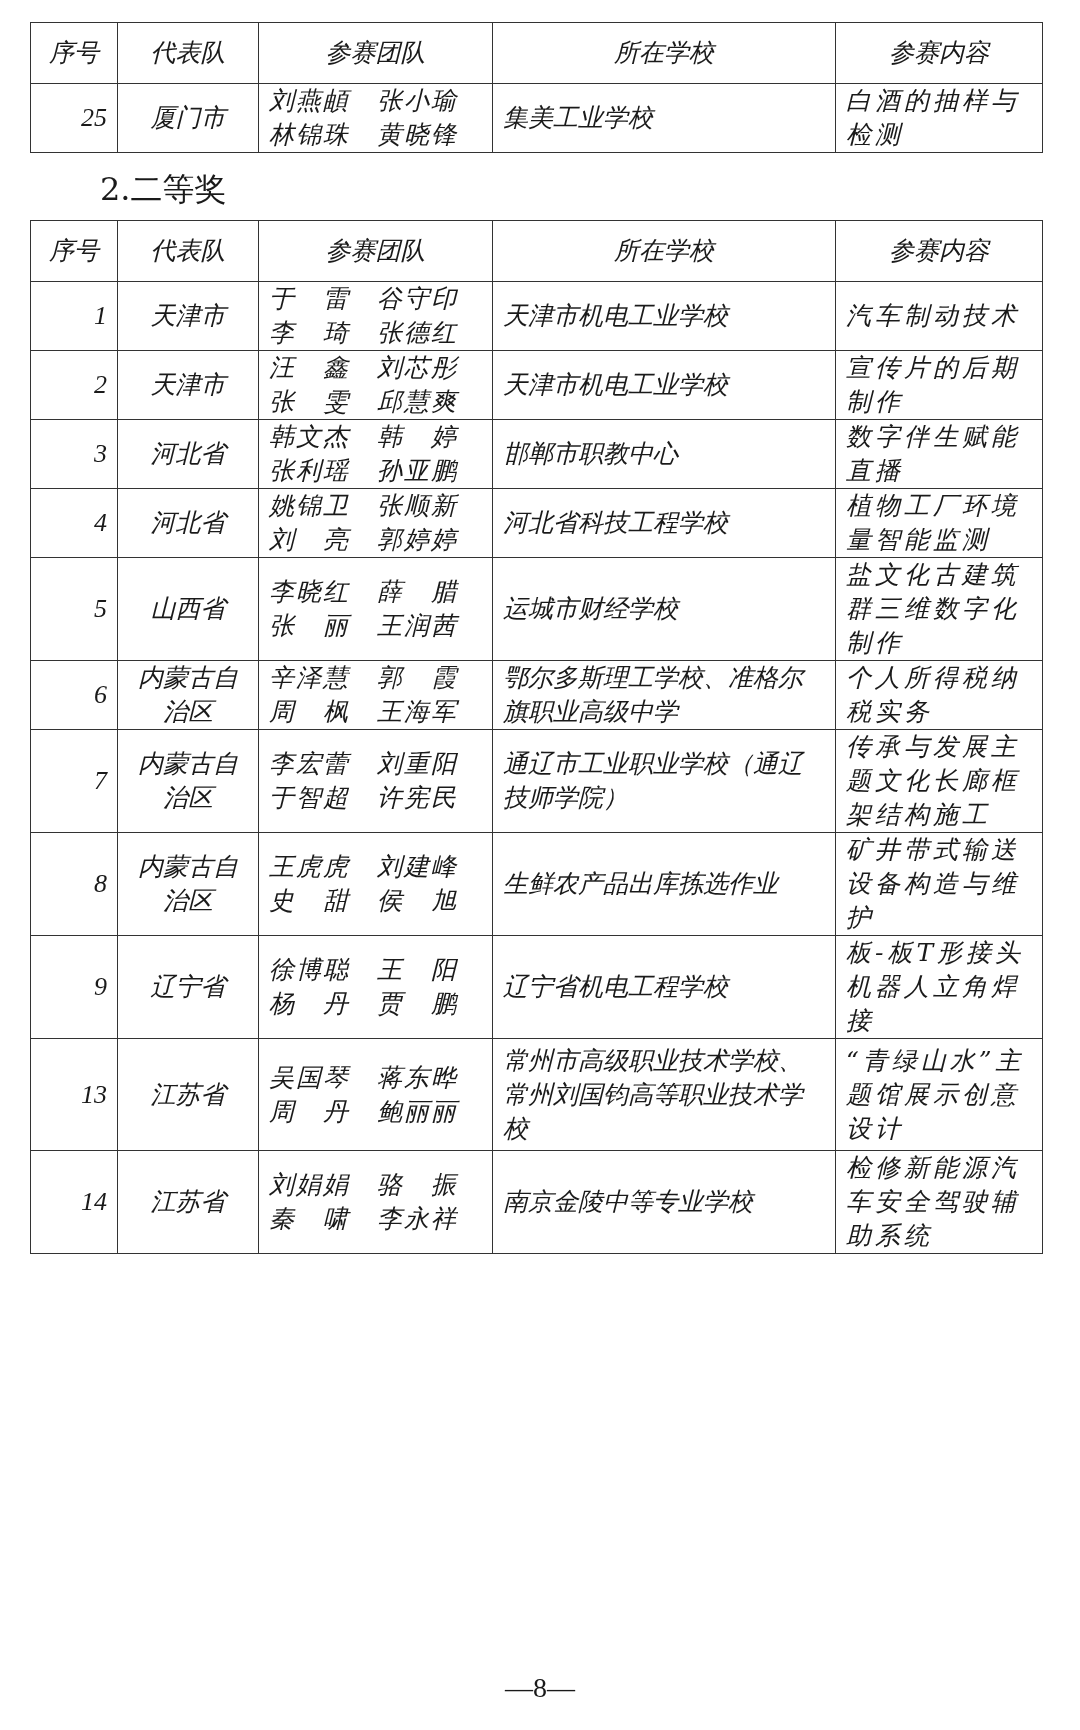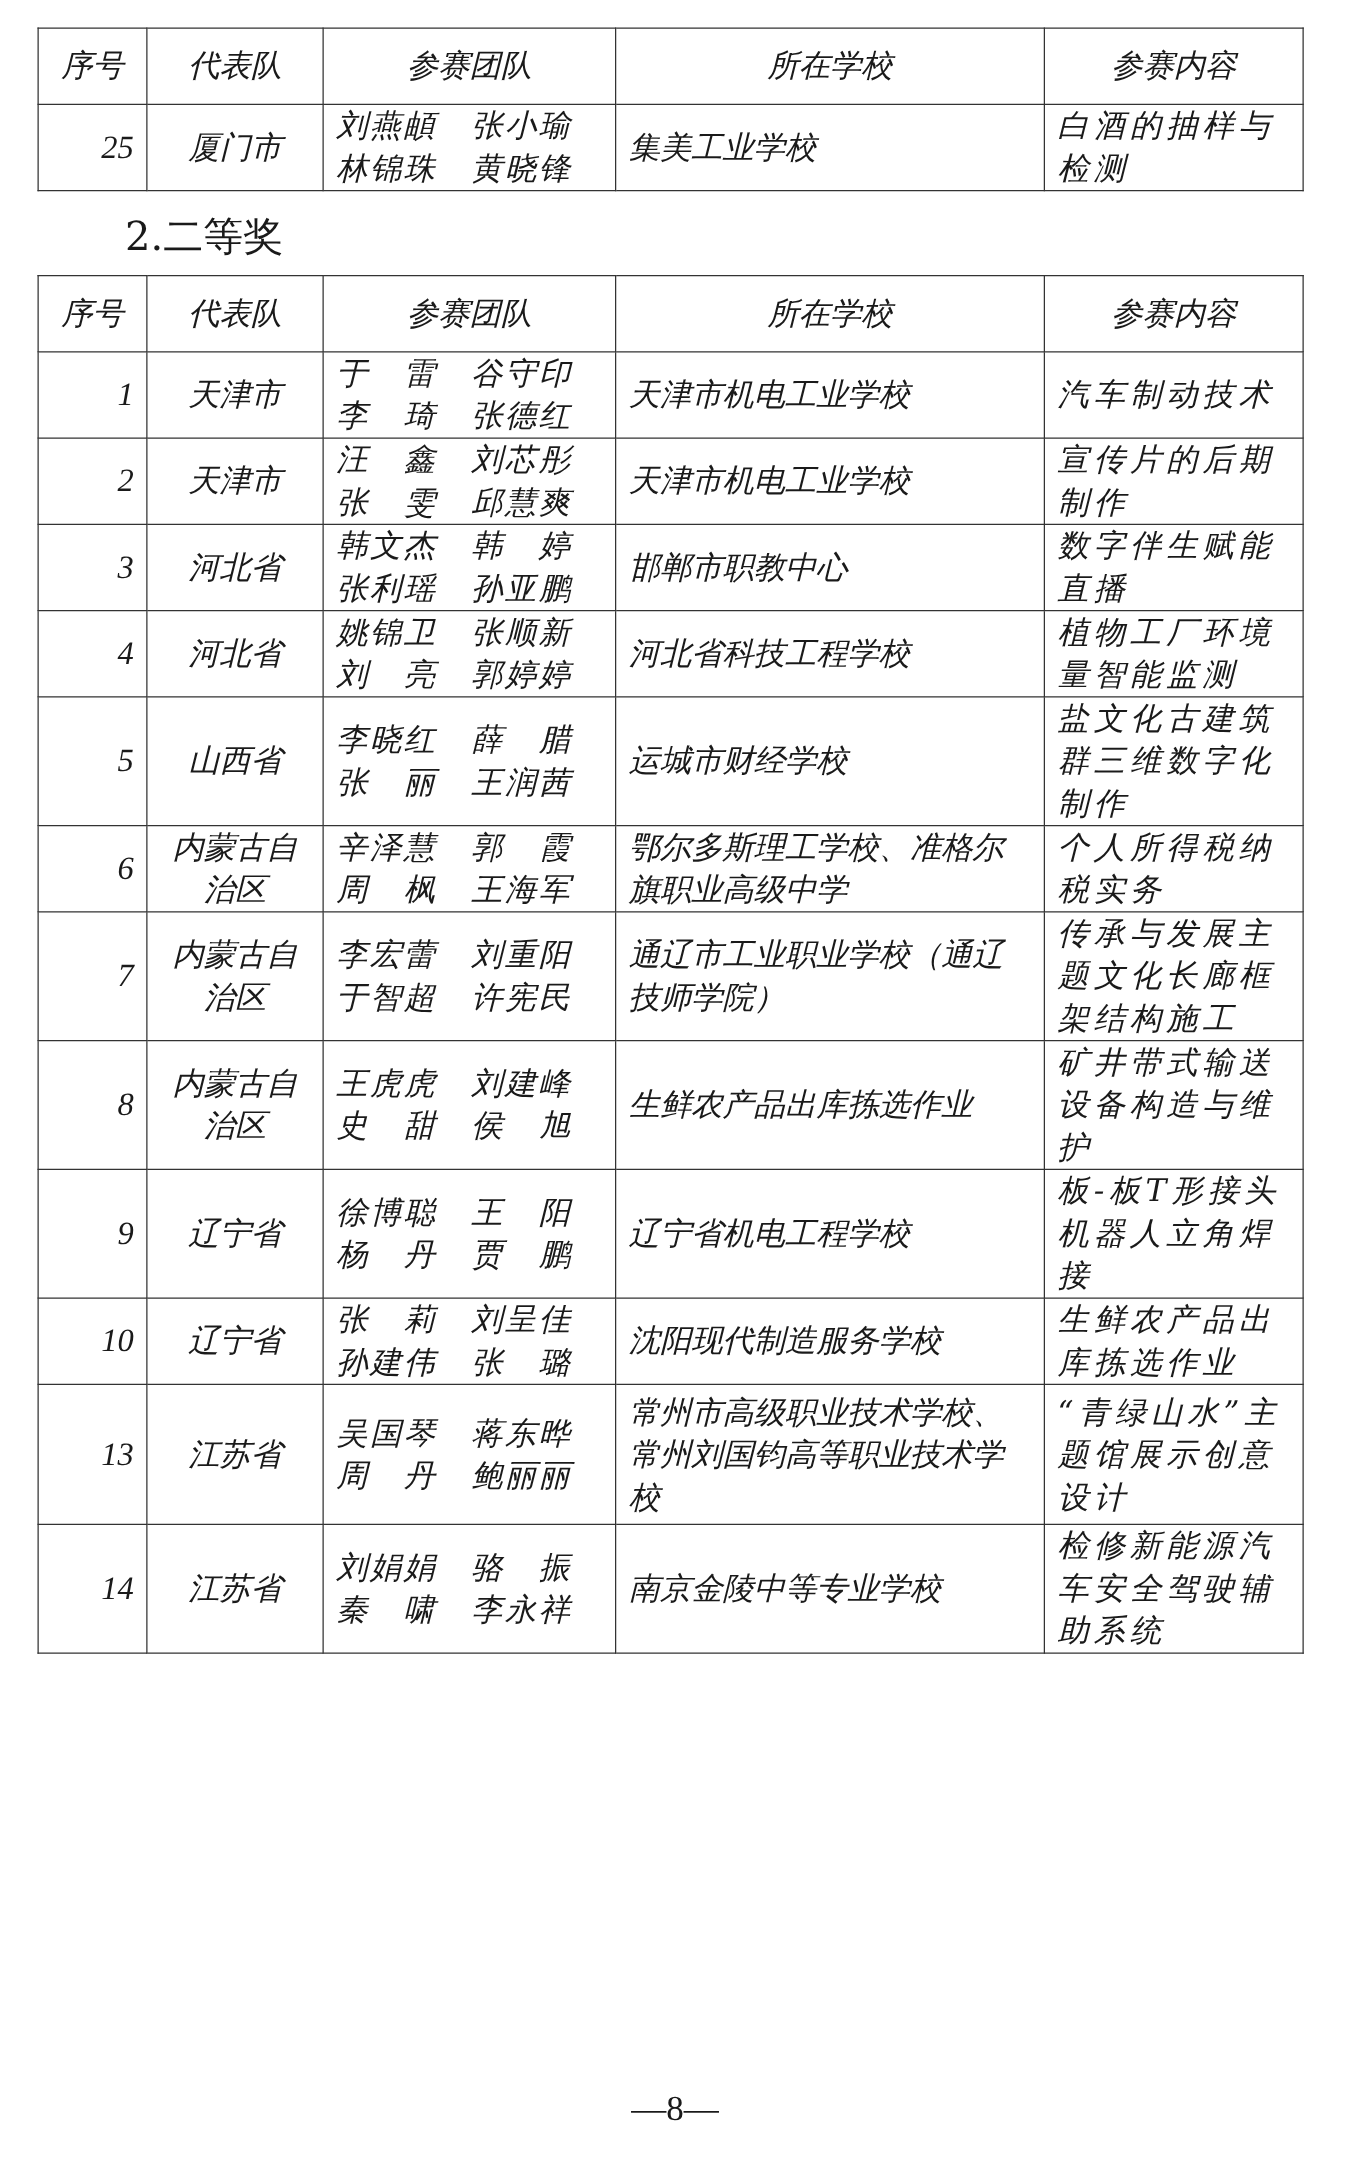--- a/index.html
+++ b/index.html
@@ -134,28 +134,20 @@
         <td class="l content">矿井带式输送设备构造与维护</td>
       </tr>
       <tr style="height: 101px;">
         <td class="c num">9</td>
         <td class="c">辽宁省</td>
         <td class="l team">徐博聪　王　阳
 杨　丹　贾　鹏</td>
         <td class="l">辽宁省机电工程学校</td>
         <td class="l content">板-板T形接头机器人立角焊接</td>
       </tr>
-      <tr style="height: 68px;">
-        <td class="c num">10</td>
-        <td class="c">辽宁省</td>
-        <td class="l team">张　莉　刘呈佳
-孙建伟　张　璐</td>
-        <td class="l">沈阳现代制造服务学校</td>
-        <td class="l content">生鲜农产品出库拣选作业</td>
-      </tr>
       <tr style="height: 112px;">
         <td class="c num">13</td>
         <td class="c">江苏省</td>
         <td class="l team">吴国琴　蒋东晔
 周　丹　鲍丽丽</td>
         <td class="l">常州市高级职业技术学校、常州刘国钧高等职业技术学校</td>
         <td class="l content">“青绿山水”主题馆展示创意设计</td>
       </tr>
       <tr style="height: 101px;">
         <td class="c num">14</td>

